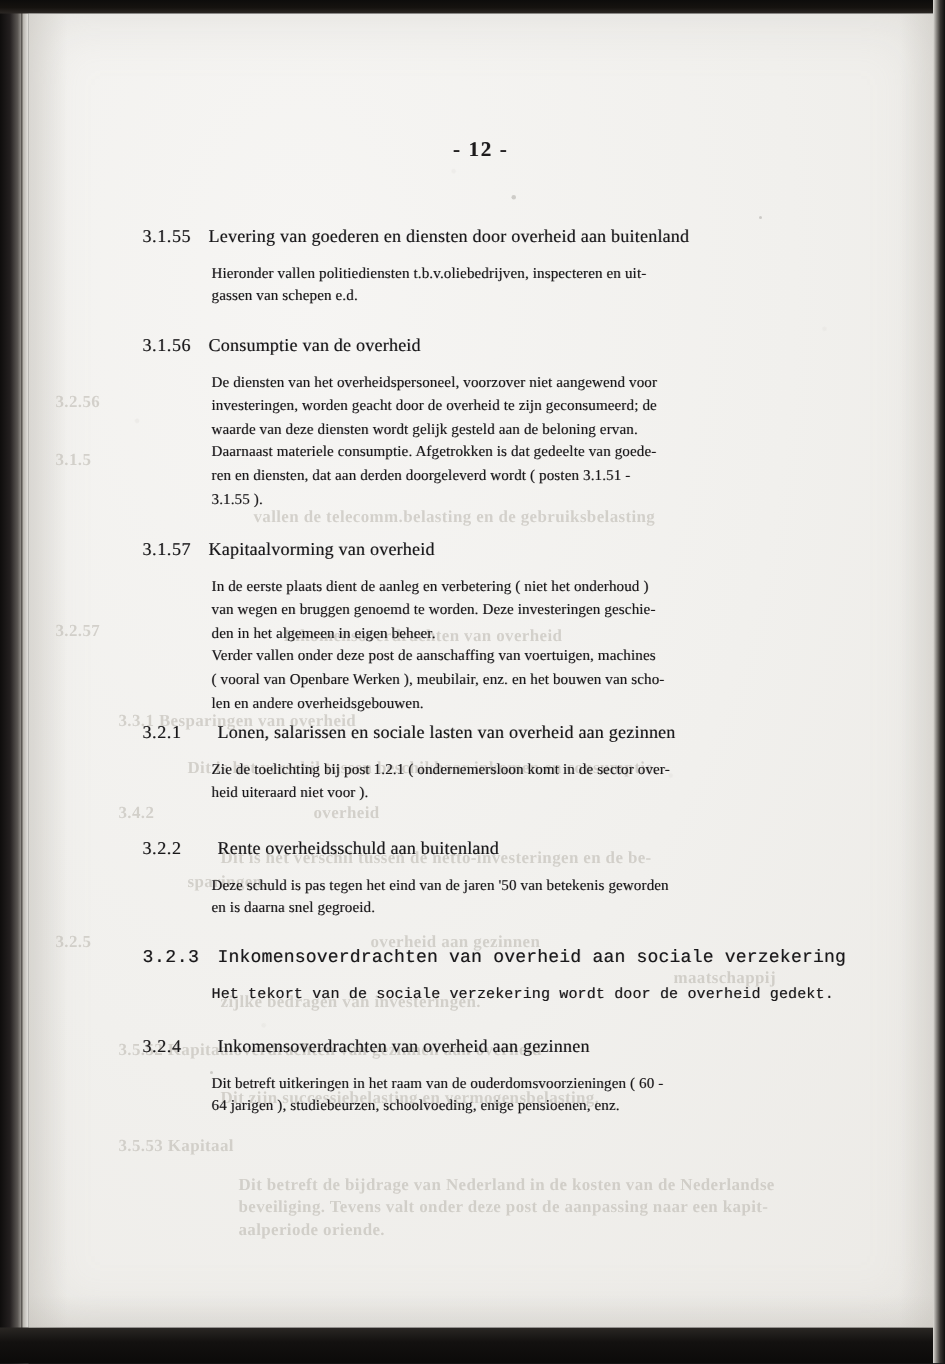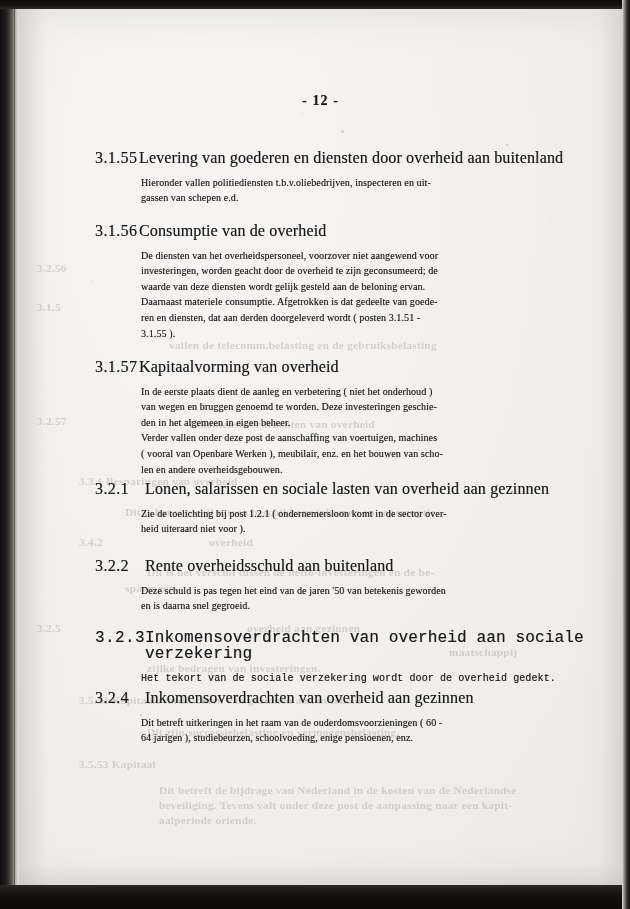--- a/index.html
+++ b/index.html
@@ -116,21 +116,21 @@
     font-weight: 600;
   }
   .sec {
     position: absolute;
     left: 76px;
     width: 512px;
   }
   .head {
     display: flex;
     align-items: baseline;
-    font-size: 16px;
+    font-size: 12px;
     line-height: 15.6px;
     letter-spacing: .15px;
     color: #19181a;
   }
   .head .num {
     flex: 0 0 auto;
     min-width: 44px;
     letter-spacing: .4px;
   }
   .head.wide .num { min-width: 50px; }

